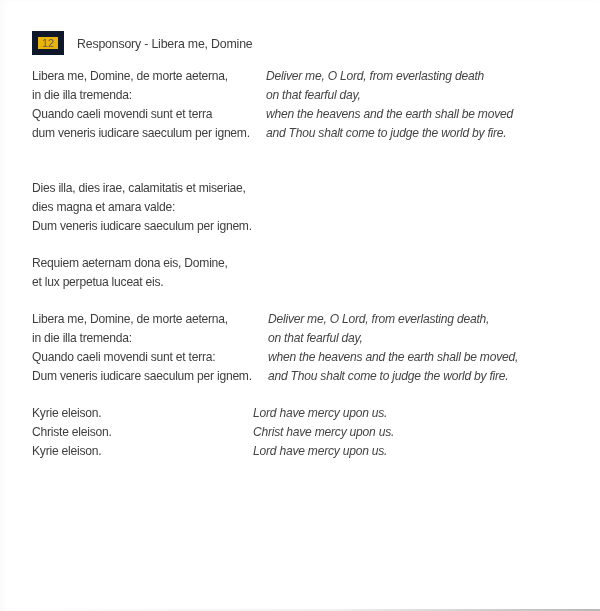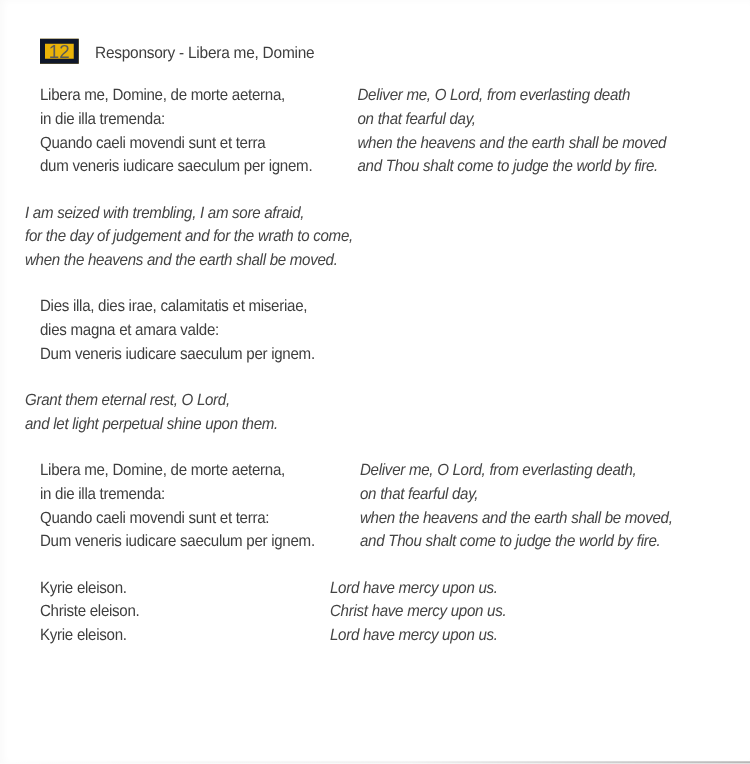--- a/index.html
+++ b/index.html
@@ -33,23 +33,23 @@
     align-items: center;
     gap: 13px;
   }
   .track-badge {
     display: inline-flex;
     align-items: center;
     justify-content: center;
     min-width: 14px;
     height: 12px;
     padding: 0 3px;
-    border: 4px solid #0f172a;
+    border: 6px solid #0f172a;
     color: #5a5a5a;
-    font-size: 15px;
+    font-size: 11px;
     line-height: 1;
     background: #eab308;
   }
   .header-title {
     font-size: 13px;
     letter-spacing: -0.2px;
     color: #3e3e3e;
     transform: scaleX(0.95);
     transform-origin: left center;
     white-space: nowrap;
@@ -65,21 +65,20 @@
     margin-bottom: 18px;
   }
   .col-latin {
     width: 279px;
     padding-left: 32px;
     box-sizing: border-box;
   }
   .col-english {
     width: 289px;
     box-sizing: border-box;
-    margin-left: 20px;
   }
   .col-inner {
     transform: scaleX(0.93);
     transform-origin: left top;
     white-space: nowrap;
   }
   .text-line {
     font-size: 13px;
     line-height: 19px;
     letter-spacing: -0.25px;
@@ -123,42 +122,35 @@
         <div class="col-english">
           <div class="col-inner">
             <div class="text-line">Deliver me, O Lord, from everlasting death</div>
             <div class="text-line">on that fearful day,</div>
             <div class="text-line">when the heavens and the earth shall be moved</div>
             <div class="text-line">and Thou shalt come to judge the world by fire.</div>
           </div>
         </div>
       </div>
       <div class="stanza-row">
-        <div class="col-english">
-          <div class="col-inner">
-            <div class="text-line">I am seized with trembling, I am sore afraid,</div>
-            <div class="text-line">for the day of judgement and for the wrath to come,</div>
-            <div class="text-line">when the heavens and the earth shall be moved.</div>
-          </div>
-        </div>
       </div>
       <div class="stanza-row">
         <div class="col-latin">
           <div class="col-inner">
             <div class="text-line">Dies illa, dies irae, calamitatis et miseriae,</div>
             <div class="text-line">dies magna et amara valde:</div>
             <div class="text-line">Dum veneris iudicare saeculum per ignem.</div>
           </div>
         </div>
       </div>
       <div class="stanza-row">
-        <div class="col-english">
+        <div class="col-latin">
           <div class="col-inner">
-            <div class="text-line">Grant them eternal rest, O Lord,</div>
-            <div class="text-line">and let light perpetual shine upon them.</div>
+            <div class="text-line">Requiem aeternam dona eis, Domine,</div>
+            <div class="text-line">et lux perpetua luceat eis.</div>
           </div>
         </div>
       </div>
       <div class="stanza-row">
         <div class="col-latin">
           <div class="col-inner">
             <div class="text-line">Libera me, Domine, de morte aeterna,</div>
             <div class="text-line">in die illa tremenda:</div>
             <div class="text-line">Quando caeli movendi sunt et terra:</div>
             <div class="text-line">Dum veneris iudicare saeculum per ignem.</div>

